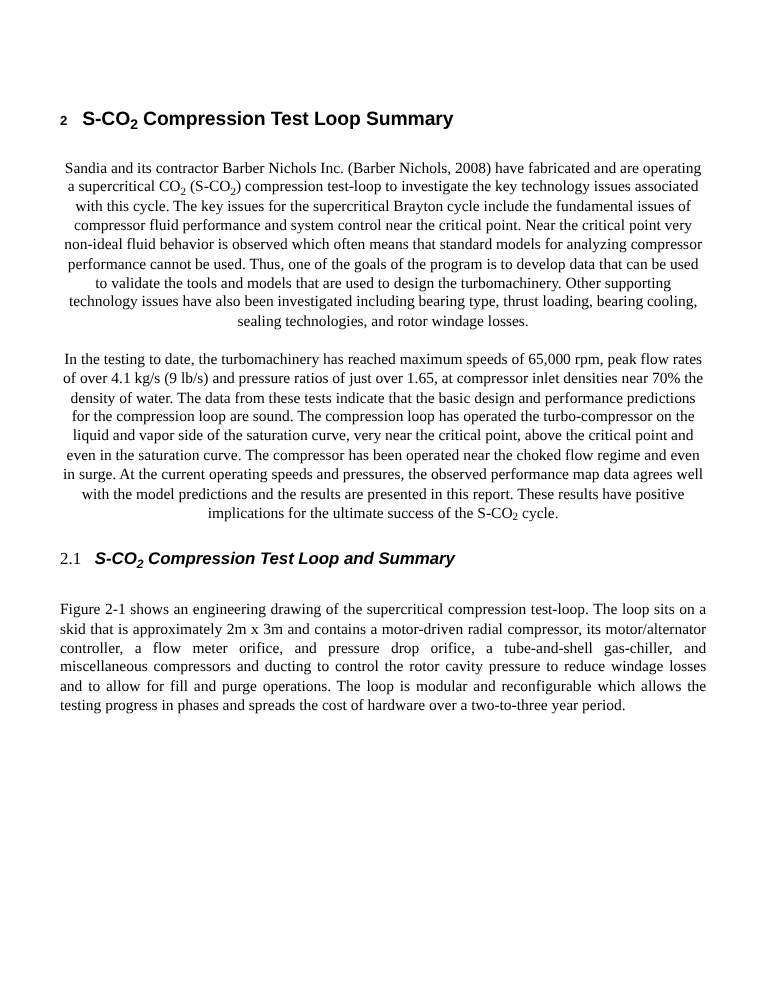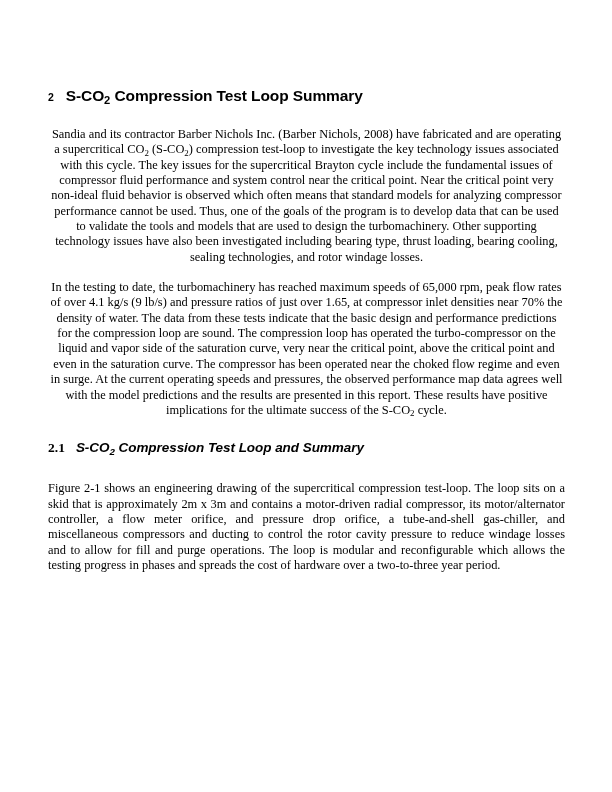--- a/index.html
+++ b/index.html
@@ -42,21 +42,21 @@
   }
 
   
   .h2 {
     margin: 17px 0 3px 0;
     line-height: 18px;
     white-space: nowrap;
   }
   .h2 .num {
     font-family: "Liberation Serif", "DejaVu Serif", serif;
-    font-weight: bold;
+    font-weight: normal;
     font-size: 13.5px;
     margin-right: 11px;
     margin-top: 23px;
   }
   .h2 .ttl {
     font-family: "Liberation Sans", "DejaVu Sans", sans-serif;
     font-weight: bold;
     font-style: italic;
     font-size: 13.5px;
     letter-spacing: -0.05px;

